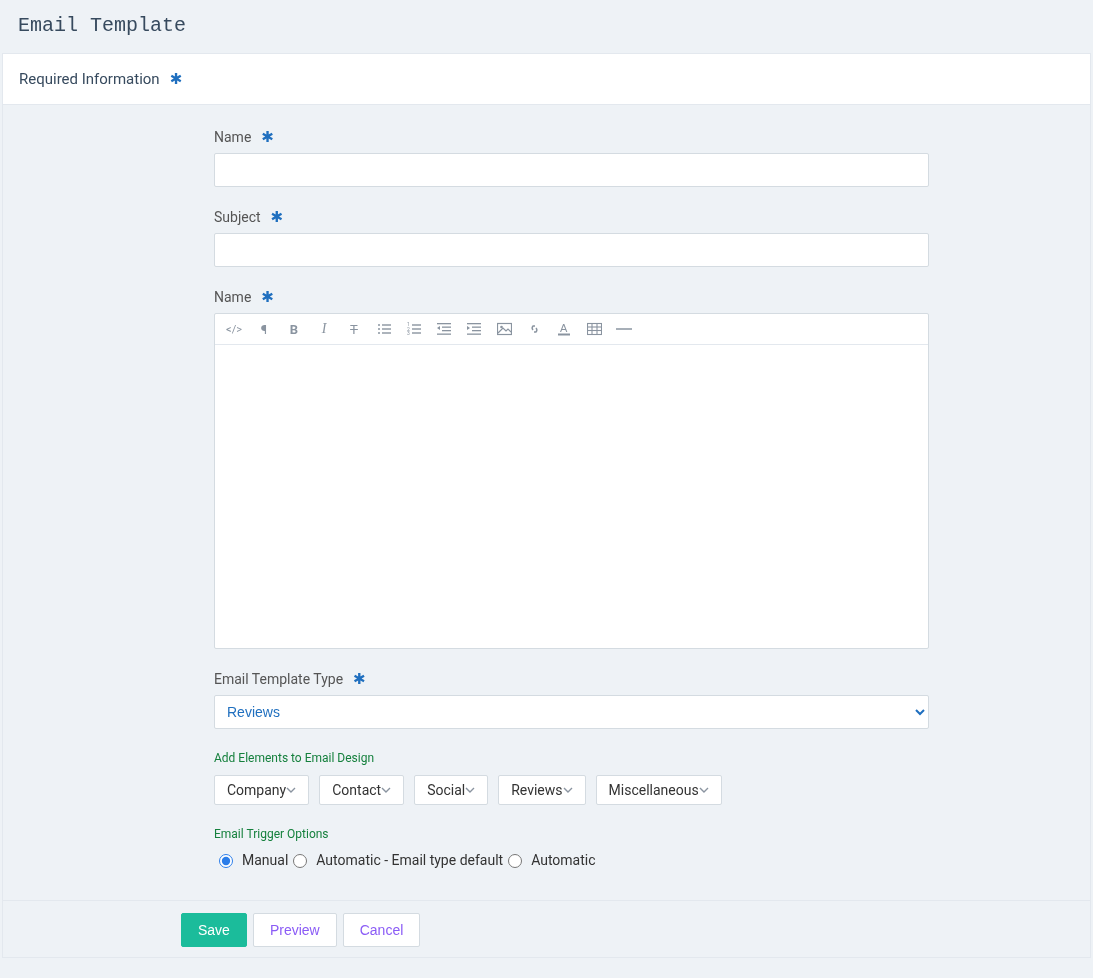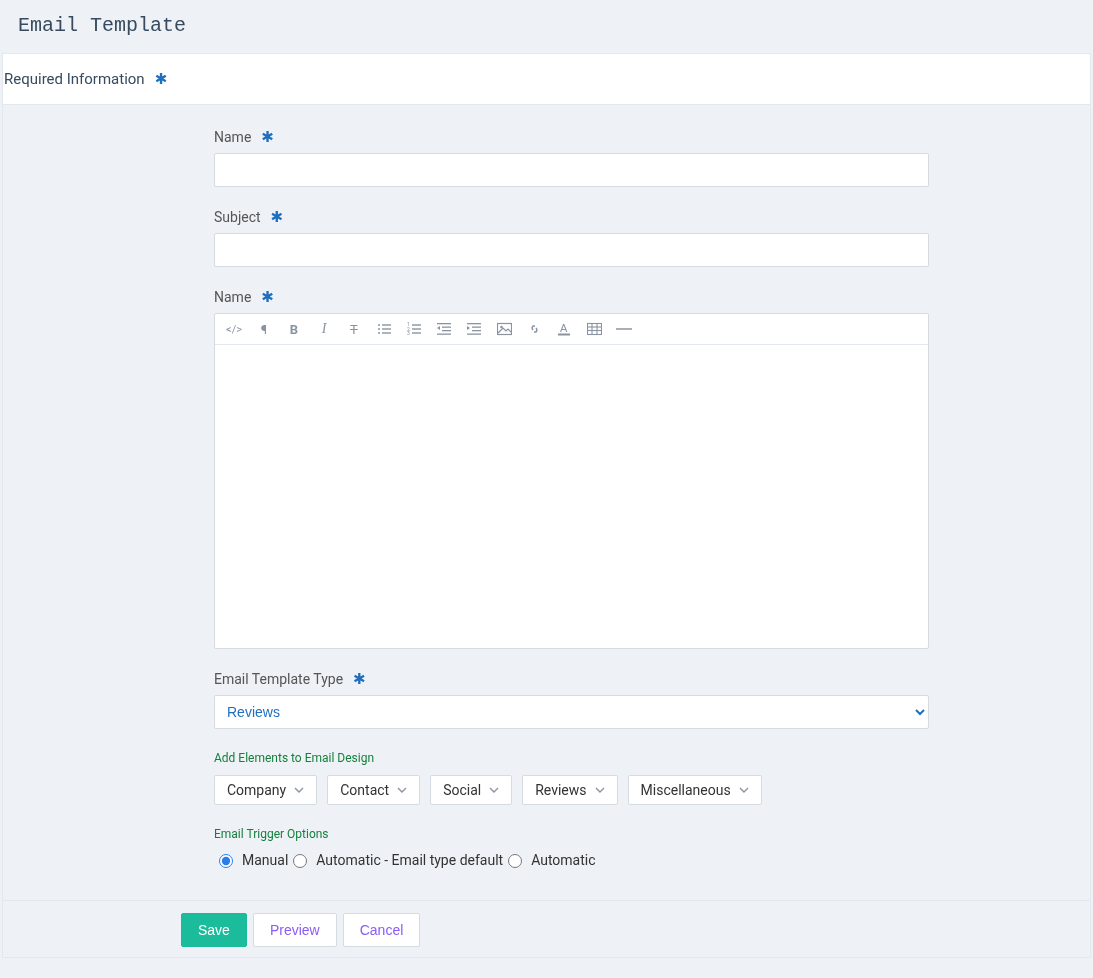--- a/index.html
+++ b/index.html
@@ -23,21 +23,21 @@
     margin: 14px 0 16px 18px;
     font-family: Liberation Mono, monospace;
   }
   .card {
     background: #fff;
     border: 1px solid #e3e8ee;
     border-top: 1px solid #e3e8ee;
     margin: 0 2px;
   }
   .card-header {
-    padding: 16px 1px;
+    padding: 16px 16px;
     font-size: 15px;
     color: #374a5e;
     border-bottom: 1px solid #e3e8ee;
     display: flex;
     align-items: center;
     gap: 10px;
   }
   .card-body {
     background: #eef2f6;
     padding: 24px 8px 28px 8px;
@@ -116,21 +116,21 @@
     outline: none;
   }
   .dropdown-row {
     display: flex;
     gap: 10px;
     flex-wrap: wrap;
   }
   .mini-dd {
     display: inline-flex;
     align-items: center;
-    gap: 8px;
+    gap: 0;
     background: #fff;
     border: 1px solid #d4dbe1;
     border-radius: 2px;
     padding: 6px 12px;
     font-size: 14px;
     color: #333;
     cursor: pointer;
   }
   .chev {
     display: inline-block;

